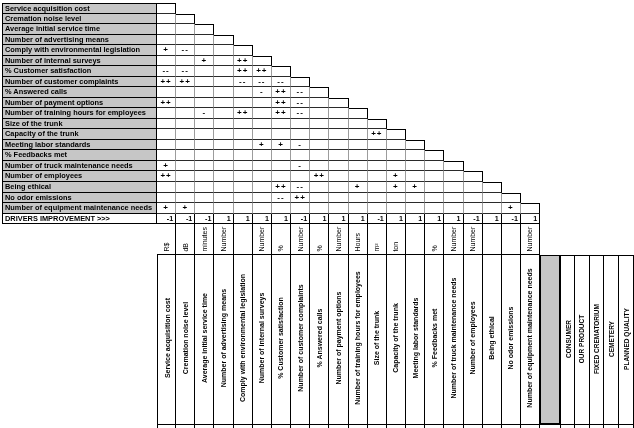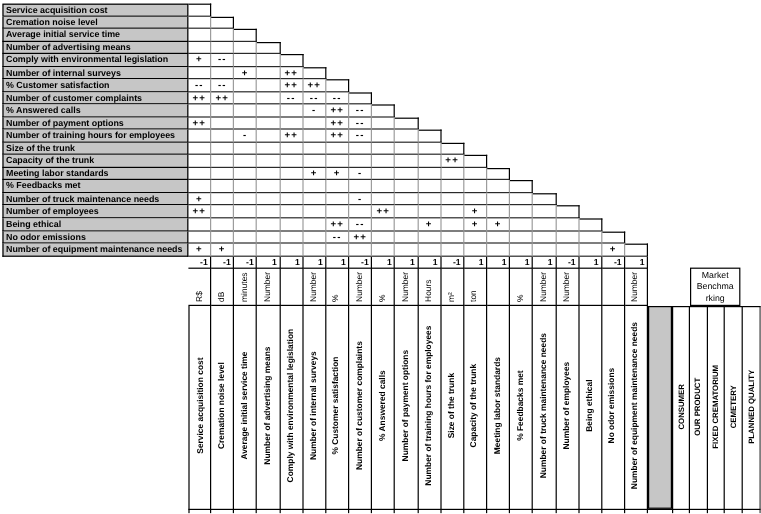--- a/index.html
+++ b/index.html
@@ -258,20 +258,21 @@
     <div class="mc" style="left: 348.57px; top: 203.07px; width: 19.157px; height: 10.53px;"></div>
     <div class="mc" style="left: 367.727px; top: 203.07px; width: 19.157px; height: 10.53px;"></div>
     <div class="mc" style="left: 386.884px; top: 203.07px; width: 19.157px; height: 10.53px;"></div>
     <div class="mc" style="left: 406.041px; top: 203.07px; width: 19.157px; height: 10.53px;"></div>
     <div class="mc" style="left: 425.198px; top: 203.07px; width: 19.157px; height: 10.53px;"></div>
     <div class="mc" style="left: 444.355px; top: 203.07px; width: 19.157px; height: 10.53px;"></div>
     <div class="mc" style="left: 463.512px; top: 203.07px; width: 19.157px; height: 10.53px;"></div>
     <div class="mc" style="left: 482.669px; top: 203.07px; width: 19.157px; height: 10.53px;"></div>
     <div class="mc" style="left: 501.826px; top: 203.07px; width: 19.157px; height: 10.53px;">+</div>
     <div class="mc diag" style="left: 520.983px; top: 203.07px; width: 19.157px; height: 10.53px;"></div>
+    <div class="dlab" style="left: 2px; top: 213.6px; width: 155px; height: 10.53px;">DRIVERS IMPROVEMENT &gt;&gt;&gt;</div>
     <div class="dc" style="left: 157px; top: 213.6px; width: 19.157px; height: 10.53px;">-1</div>
     <div class="dc" style="left: 176.157px; top: 213.6px; width: 19.157px; height: 10.53px;">-1</div>
     <div class="dc" style="left: 195.314px; top: 213.6px; width: 19.157px; height: 10.53px;">-1</div>
     <div class="dc" style="left: 214.471px; top: 213.6px; width: 19.157px; height: 10.53px;">1</div>
     <div class="dc" style="left: 233.628px; top: 213.6px; width: 19.157px; height: 10.53px;">1</div>
     <div class="dc" style="left: 252.785px; top: 213.6px; width: 19.157px; height: 10.53px;">1</div>
     <div class="dc" style="left: 271.942px; top: 213.6px; width: 19.157px; height: 10.53px;">1</div>
     <div class="dc" style="left: 291.099px; top: 213.6px; width: 19.157px; height: 10.53px;">-1</div>
     <div class="dc" style="left: 310.256px; top: 213.6px; width: 19.157px; height: 10.53px;">1</div>
     <div class="dc" style="left: 329.413px; top: 213.6px; width: 19.157px; height: 10.53px;">1</div>
@@ -391,23 +392,20 @@
     <div class="rc" style="left: 482.669px; top: 254.7px; width: 19.157px; height: 173px;">
       <span class="rot b" style="width: 166px; height: 18.157px; line-height: 18.157px; left: 0.5px; transform: rotate(-90deg) translateX(-166px); text-align: center; font-size: 7px;">Being ethical</span>
     </div>
     <div class="rc" style="left: 501.826px; top: 254.7px; width: 19.157px; height: 173px;">
       <span class="rot b" style="width: 166px; height: 18.157px; line-height: 18.157px; left: 0.5px; transform: rotate(-90deg) translateX(-166px); text-align: center; font-size: 7px;">No odor emissions</span>
     </div>
     <div class="rc" style="left: 520.983px; top: 254.7px; width: 19.157px; height: 173px;">
       <span class="rot b" style="width: 166px; height: 18.157px; line-height: 18.157px; left: 0.5px; transform: rotate(-90deg) translateX(-166px); text-align: center; font-size: 7px;">Number of equipment maintenance needs</span>
     </div>
     <div class="gray" style="left: 540.14px; top: 254.7px; width: 20.06px; height: 169px; background: rgb(198, 198, 198);"></div>
-    <div class="market" style="left: 575px; top: 222.63px; width: 42px; height: 32.07px;">Market
-Benchma
-rking</div>
     <div class="bc bl" style="left: 560.2px; top: 254.7px; width: 14.76px; height: 173px;">
       <span class="rot b" style="width: 166px; height: 13.76px; line-height: 13.76px; left: 0.5px; transform: rotate(-90deg) translateX(-166px); text-align: center; font-size: 6.5px;">CONSUMER</span>
     </div>
     <div class="bc" style="left: 574.96px; top: 254.7px; width: 14.76px; height: 173px;">
       <span class="rot b" style="width: 166px; height: 13.76px; line-height: 13.76px; left: 0.5px; transform: rotate(-90deg) translateX(-166px); text-align: center; font-size: 6.5px;">OUR PRODUCT</span>
     </div>
     <div class="bc" style="left: 589.72px; top: 254.7px; width: 14.76px; height: 173px;">
       <span class="rot b" style="width: 166px; height: 13.76px; line-height: 13.76px; left: 0.5px; transform: rotate(-90deg) translateX(-166px); text-align: center; font-size: 6.5px;">FIXED CREMATORIUM</span>
     </div>
     <div class="bc" style="left: 604.48px; top: 254.7px; width: 14.76px; height: 173px;">

